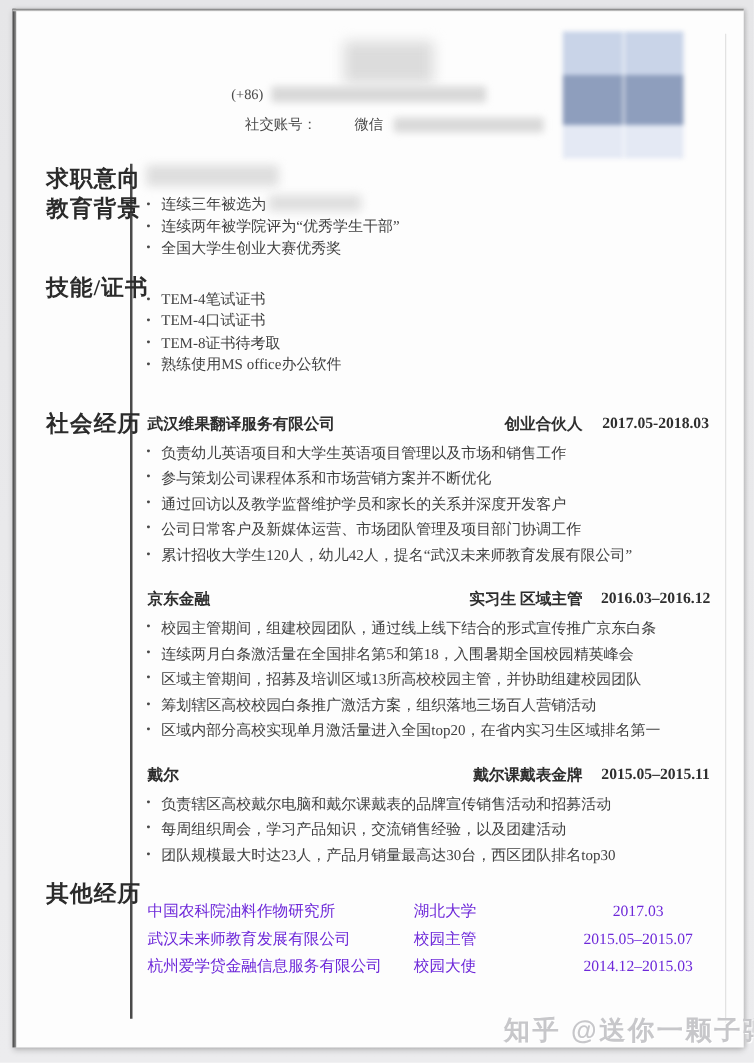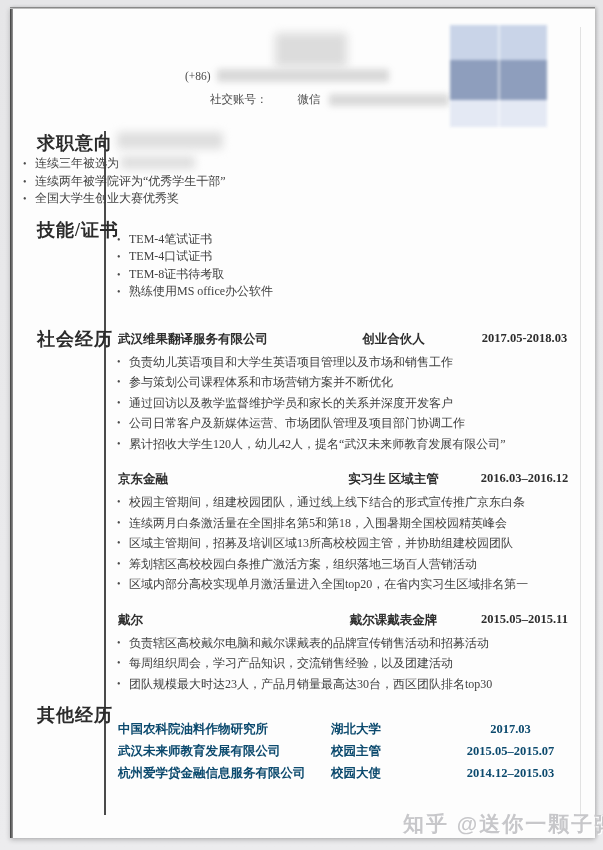--- a/index.html
+++ b/index.html
@@ -37,21 +37,21 @@
   .blur-box {
     background: #d9d9d9;
     filter: blur(3px);
     border-radius: 2px;
     display: inline-block;
   }
   .name-blur { position: absolute; left: 265px; top: 26px; width: 72px; height: 34px; filter: blur(5px); background:#dcdcdc; }
   .contact-row { position: absolute; font-size: 11.5px; color: #4a4a4a; display: flex; align-items: center; }
   .phone-row { left: 175px; top: 62px; }
   .phone-row .blur-box { width: 172px; height: 13px; margin-left: 6px; }
-  .social-row { left: 200px; top: 85px; }
+  .social-row { left: 186px; top: 85px; }
   .social-row .social-value { margin-left: 30px; }
   .social-row .blur-box { width: 120px; height: 12px; margin-left: 8px; }
 
   .photo {
     position: absolute; left: 440px; top: 18px; width: 97px; height: 102px;
     filter: blur(1.5px);
     overflow: hidden;
   }
   .photo .band-top { height: 34%; }
   .photo .band-mid { height: 40%; }
@@ -101,26 +101,26 @@
   .gap-skills { margin-top: 10px; justify-content: flex-end; }
   .skills-pad { padding-top: 13px; }
   .gap-social { margin-top: 26px; }
   .gap-other { margin-top: 9px; }
 
   
   .jobs { padding-top: 4px; }
   .job + .job { margin-top: 17px; }
   .job-head { display: flex; font-size: 12.5px; font-weight: bold; color: #2e2e2e; margin-bottom: 4px; }
   .job-company { width: 203px; padding-left: 1px; white-space: nowrap; flex-shrink: 0; }
-  .job-role { width: 145px; text-align: center; white-space: nowrap; flex-shrink: 0; font-family: Liberation Serif, serif; }
+  .job-role { width: 145px; text-align: right; white-space: nowrap; flex-shrink: 0; font-family: Liberation Serif, serif; }
   .job-date { width: 125px; text-align: center; white-space: nowrap; font-weight: bold; }
 
   
   .other-rows { padding-top: 15px; }
-  .other-row { display: flex; font-size: 12.5px; font-weight: bold; color: #0c4a6e; line-height: 22px; }
+  .other-row { display: flex; font-size: 12.5px; font-weight: normal; color: #6d28d9; line-height: 22px; }
   .other-company { width: 213px; padding-left: 1px; white-space: nowrap; flex-shrink: 0; }
   .other-role { width: 117px; white-space: nowrap; flex-shrink: 0; }
   .other-date { width: 125px; text-align: center; white-space: nowrap; }
 
   .watermark {
     position: absolute; left: 393px; top: 803px;
     font-family: "Liberation Sans", "DejaVu Sans", sans-serif;
     font-size: 21px; font-weight: bold; letter-spacing: 2px;
     color: #c7c7ca; text-shadow: 1px 1px 0 #ffffff;
     white-space: nowrap;
@@ -160,20 +160,21 @@
     <div class="resume-body">
 
       <div class="section">
         <div class="stitle">求职意向</div>
         <div class="scontent">
           <div class="objective-blur blur-box"></div>
         </div>
       </div>
 
       <div class="section">
+        <div class="stitle">教育背景</div>
         <div class="scontent">
           <ul class="bullets tight">
             <li><span>连续三年被选为</span><span class="inline-blur blur-box"></span></li>
             <li>连续两年被学院评为“优秀学生干部”</li>
             <li>全国大学生创业大赛优秀奖</li>
           </ul>
         </div>
       </div>
 
       <div class="section gap-skills">

